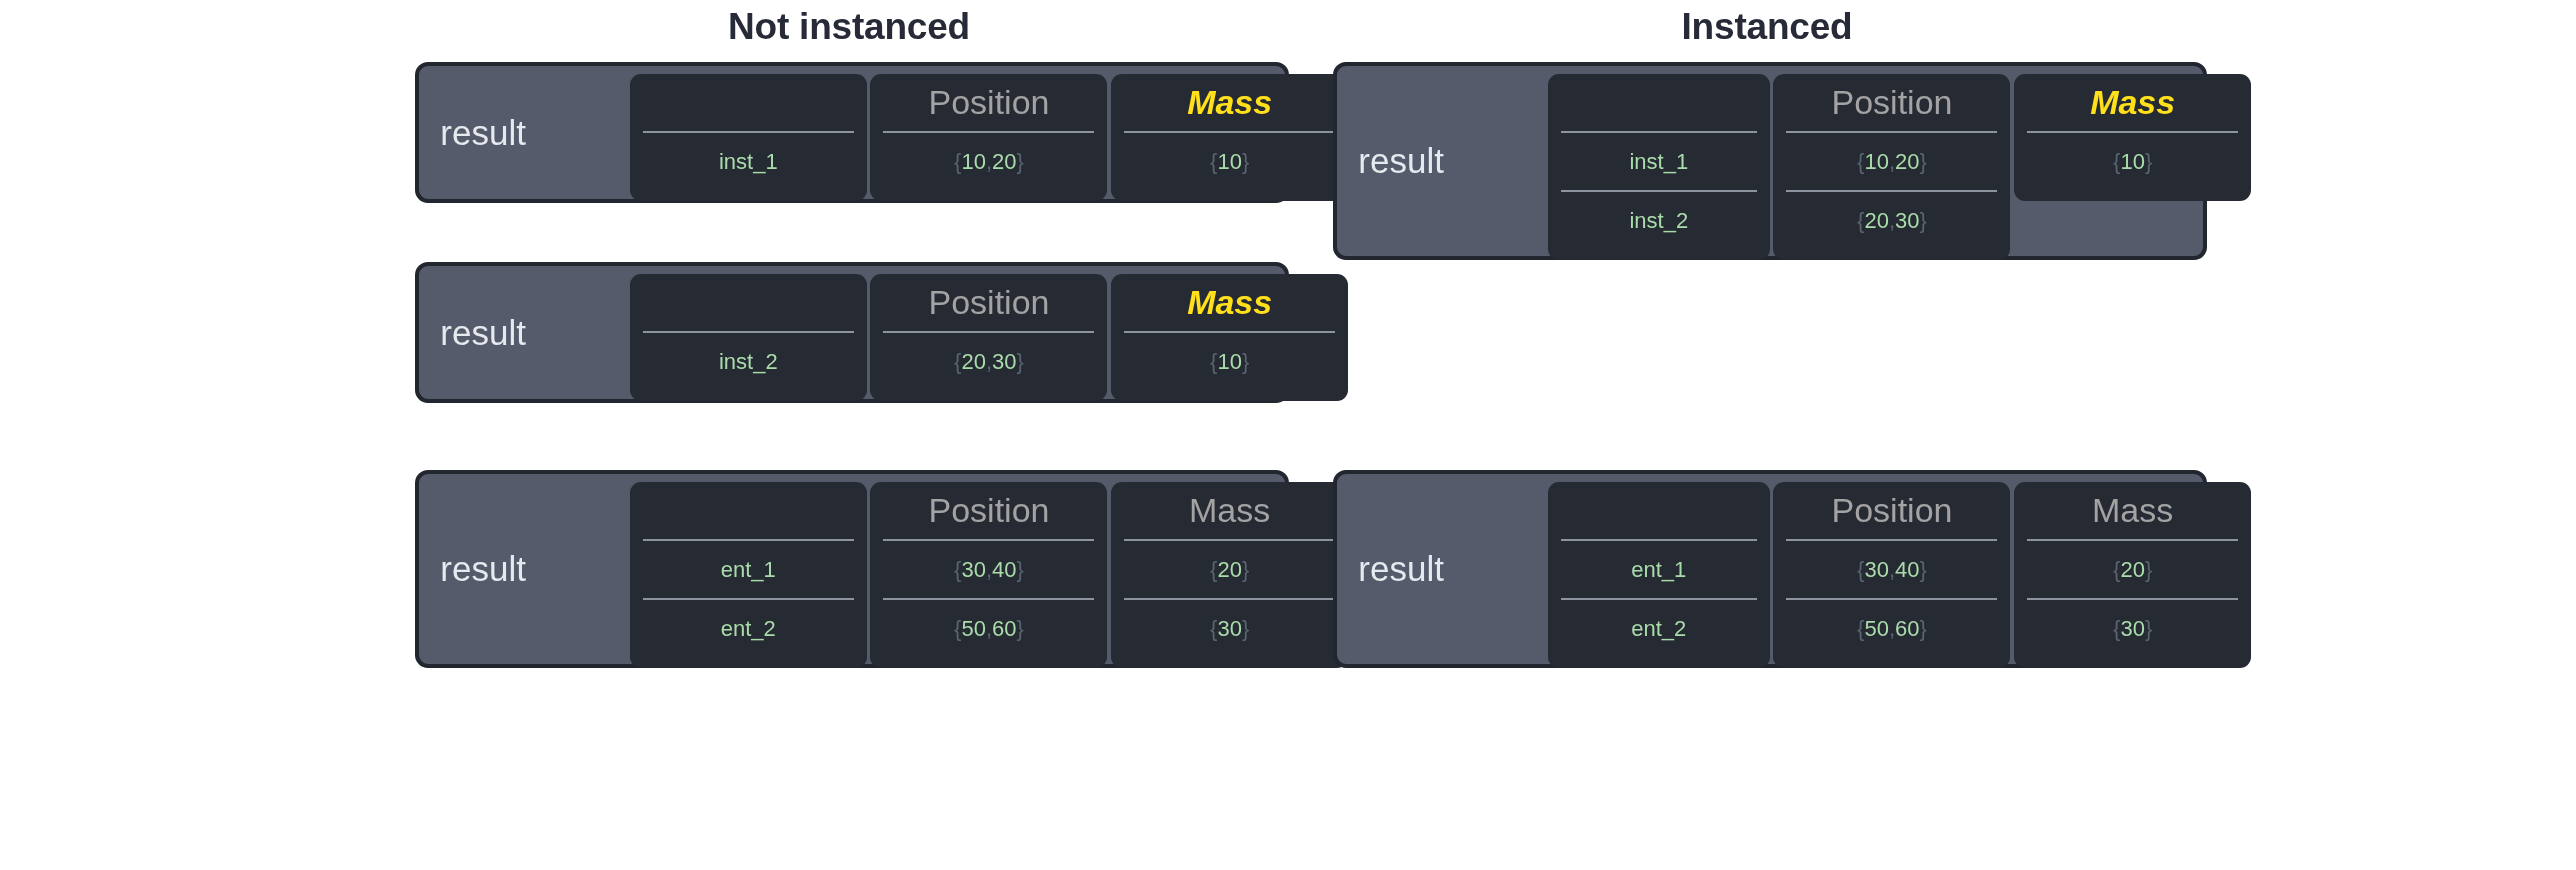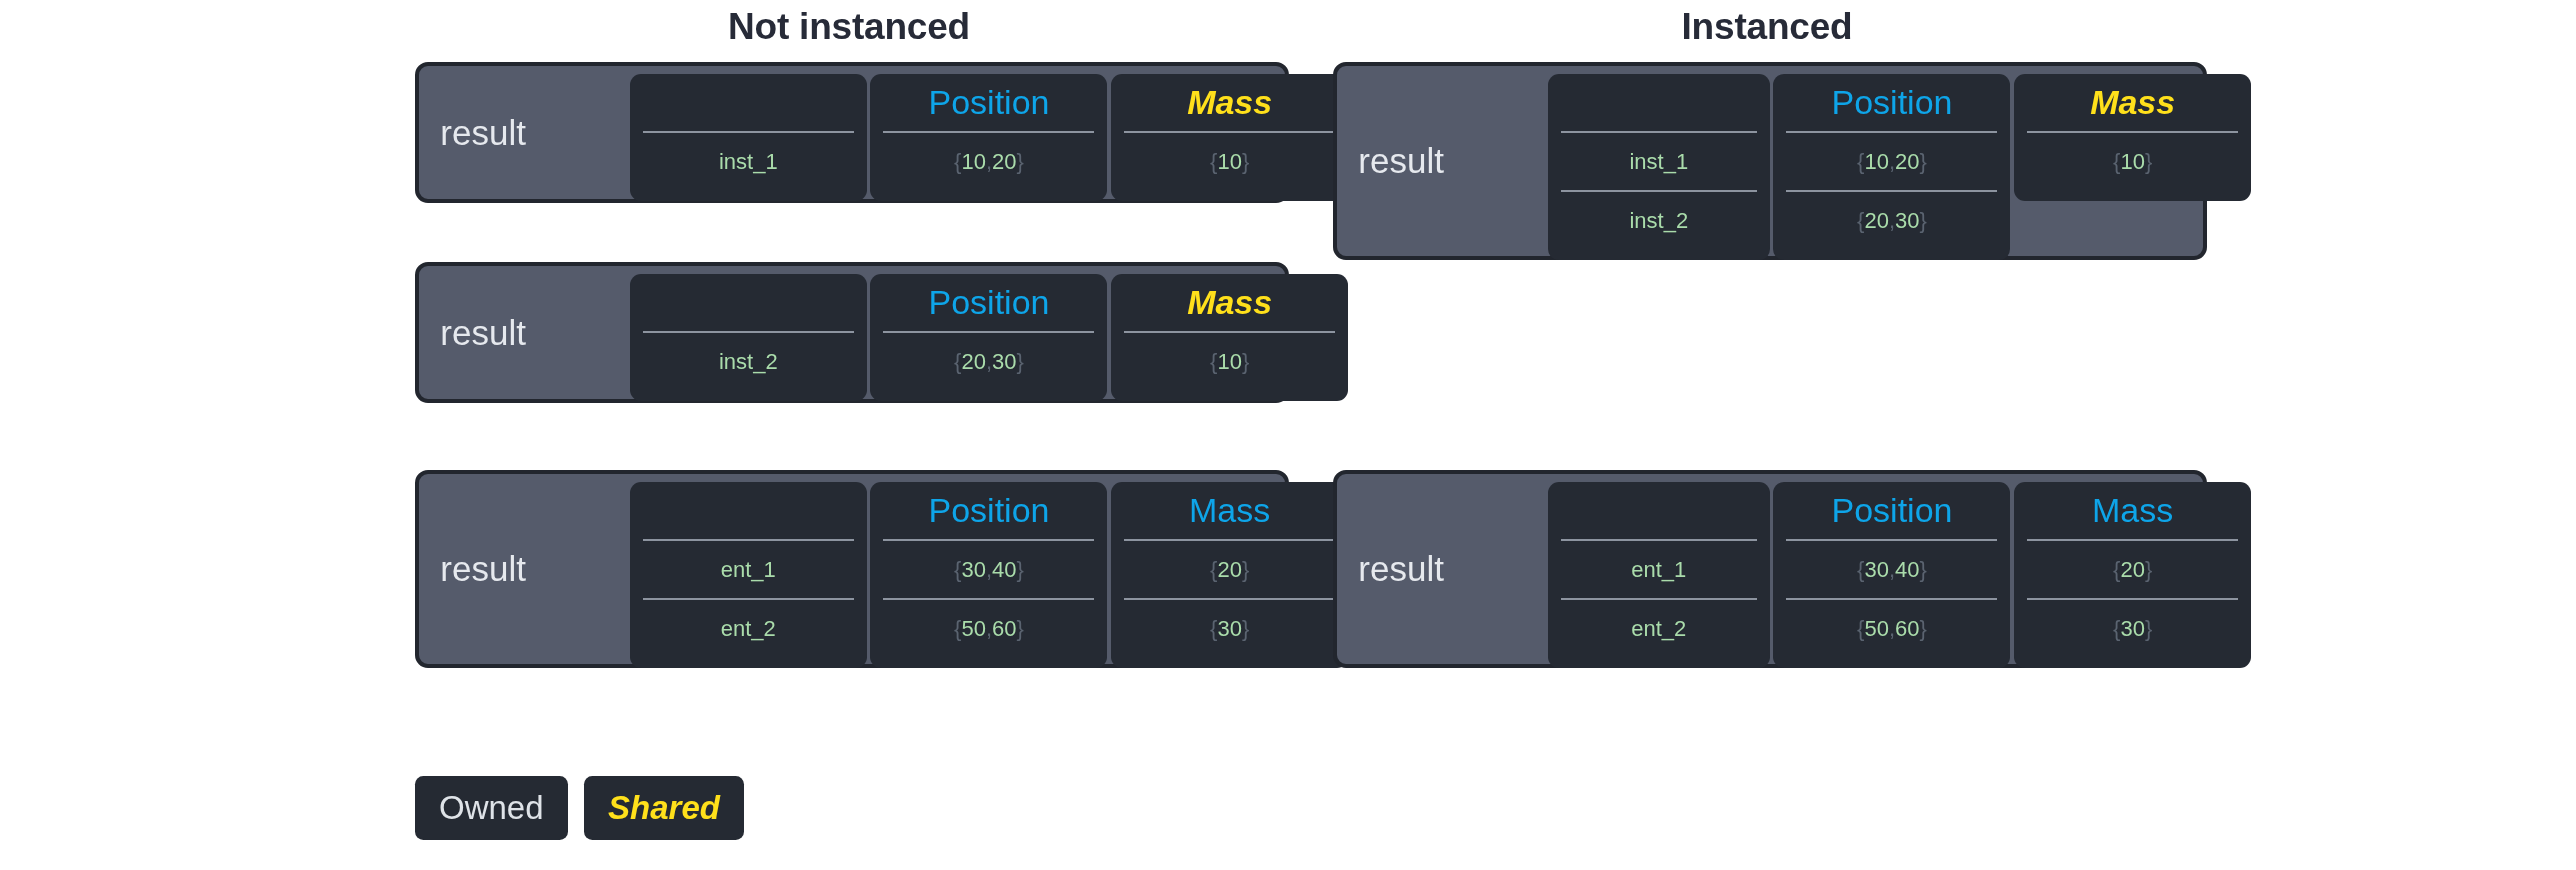--- a/index.html
+++ b/index.html
@@ -74,21 +74,21 @@
     align-items: stretch;
     padding: 0 13px;
   }
 
   .col-head {
     height: 57px;
     display: flex;
     align-items: center;
     justify-content: center;
     font-size: 34px;
-    color: #0ea5e9;
+    color: #a3a3a3;
     white-space: nowrap;
   }
   .col-head.shared {
     color: #ffe01b;
     font-style: italic;
     font-weight: bold;
   }
   .col-head.blank { color: transparent; }
 
   .cell {
@@ -224,19 +224,15 @@
           </div>
           <div class="col pad-b" style="width: 237px; flex: 0 0 auto;">
             <div class="col-head">Mass</div>
             <div class="cell"><span class="brace">{</span>20<span class="brace">}</span></div>
             <div class="cell"><span class="brace">{</span>30<span class="brace">}</span></div>
           </div>
         </div>
       </div>
     </div>
 
-  <div class="legend" id="legend" style="left:415px; top:776px;">
-    <div class="legend-chip">Owned</div>
-    <div class="legend-chip shared">Shared</div>
-  </div>
 
 </div>
 
 
 </body></html>

